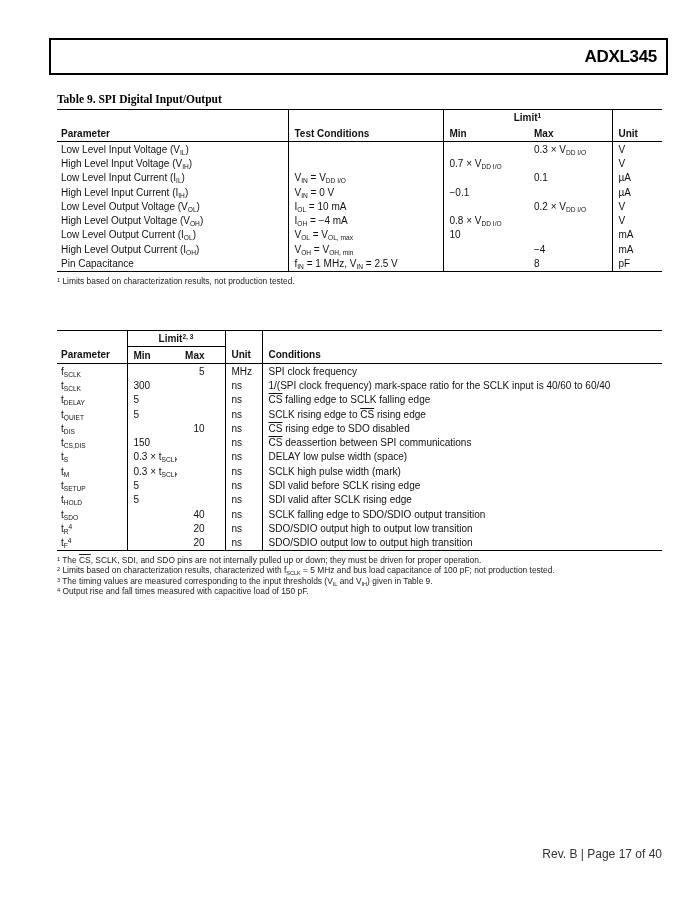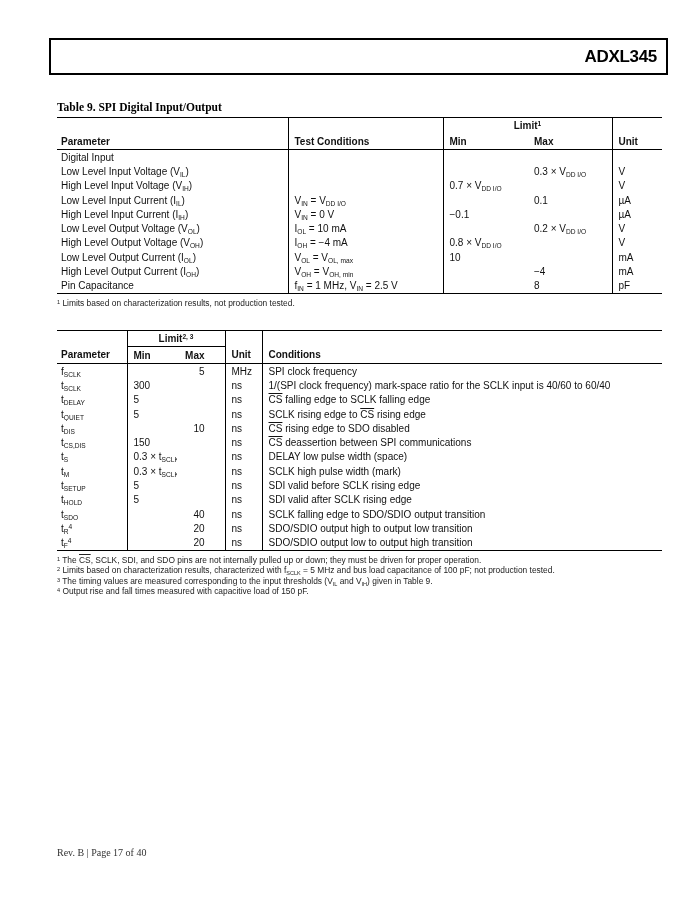--- a/index.html
+++ b/index.html
@@ -15,21 +15,21 @@
   .brandbox{
     position:absolute;left:49px;top:38px;width:603px;height:33px;
     border:2px solid #000;box-sizing:content-box;padding-left:12px;
   }
   .brand{
     position:absolute;right:9px;top:7px;font-size:17px;font-weight:bold;
     letter-spacing:-0.3px;color:#000;
   }
 
   .block{position:absolute;left:57px;width:605px;}
-  .t9{top:101px;}
+  .t9{top:93px;}
   .t10{top:330px;}
 
   .tbl-title{
     font-family:"Liberation Serif",serif;font-weight:bold;font-size:11.5px;
     line-height:13px;margin:0 0 3px 0;color:#000;
   }
 
   table{border-collapse:collapse;table-layout:fixed;width:605px;
         font-size:10px;color:#111;}
   table{border-top:1.5px solid #000;border-bottom:1.5px solid #000;}
@@ -43,22 +43,22 @@
   .v{border-left:1px solid #000;}
   .limit-head{text-align:center;}
   .limit-underline{border-bottom:1px solid #000;}
   .c-p{padding-left:4px;}
   td.num-max-right{text-align:right;padding-right:20px;}
 
   .footnotes{margin-top:4px;font-size:8.4px;line-height:10.4px;color:#222;}
   .footnotes div{white-space:nowrap;}
 
   .footer{
-    position:absolute;left:57px;top:847px;width:605px;text-align:left;
-    font-size:10px;color:#333;font-family:Liberation Serif, serif;
+    position:absolute;left:57px;top:847px;width:605px;text-align:right;
+    font-size:12px;color:#333;
   }
 </style>
 </head>
 <body>
 
 <div class="brandbox">
   <span class="brand">ADXL345</span>
 </div>
 
 <div class="block t9">
@@ -81,27 +81,20 @@
       <tr class="hrow2">
         <th class="c-p">Parameter</th>
         <th class="v">Test Conditions</th>
         <th class="v">Min</th>
         <th>Max</th>
         <th class="v">Unit</th>
       </tr>
     </thead>
     <tbody>
         <tr>
-          <td class="c-p">Digital Input</td>
-          <td class="v"></td>
-          <td class="v"></td>
-          <td class=""></td>
-          <td class="v"></td>
-        </tr>
-        <tr>
           <td class="c-p">Low Level Input Voltage (V<span class="sub">IL</span>)</td>
           <td class="v"></td>
           <td class="v"></td>
           <td class="">0.3 × V<span class="sub">DD I/O</span></td>
           <td class="v">V</td>
         </tr>
         <tr>
           <td class="c-p">High Level Input Voltage (V<span class="sub">IH</span>)</td>
           <td class="v"></td>
           <td class="v">0.7 × V<span class="sub">DD I/O</span></td>

